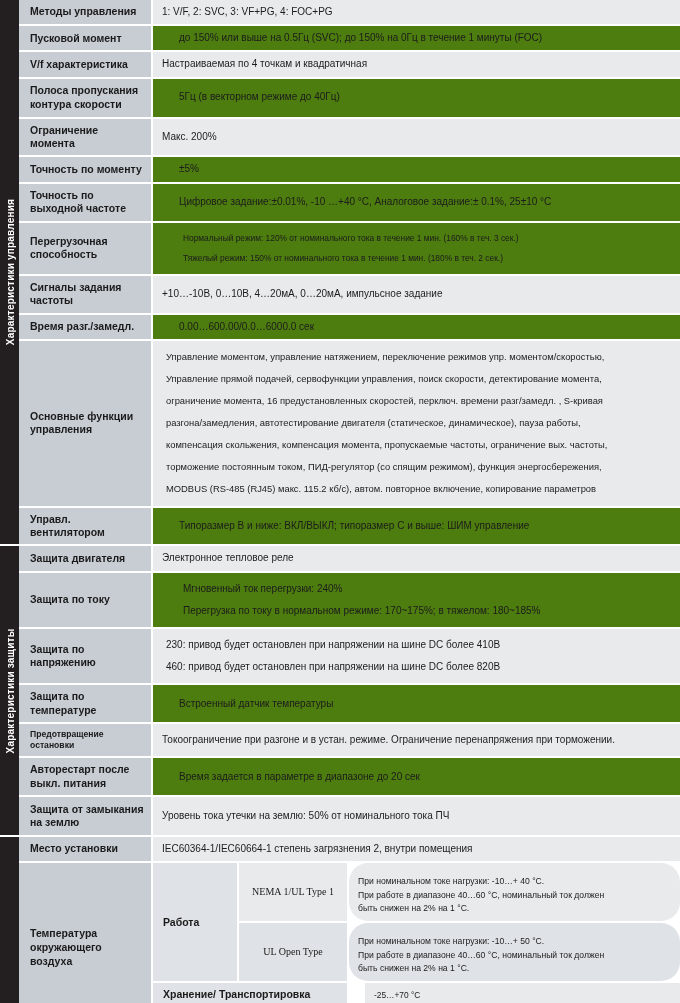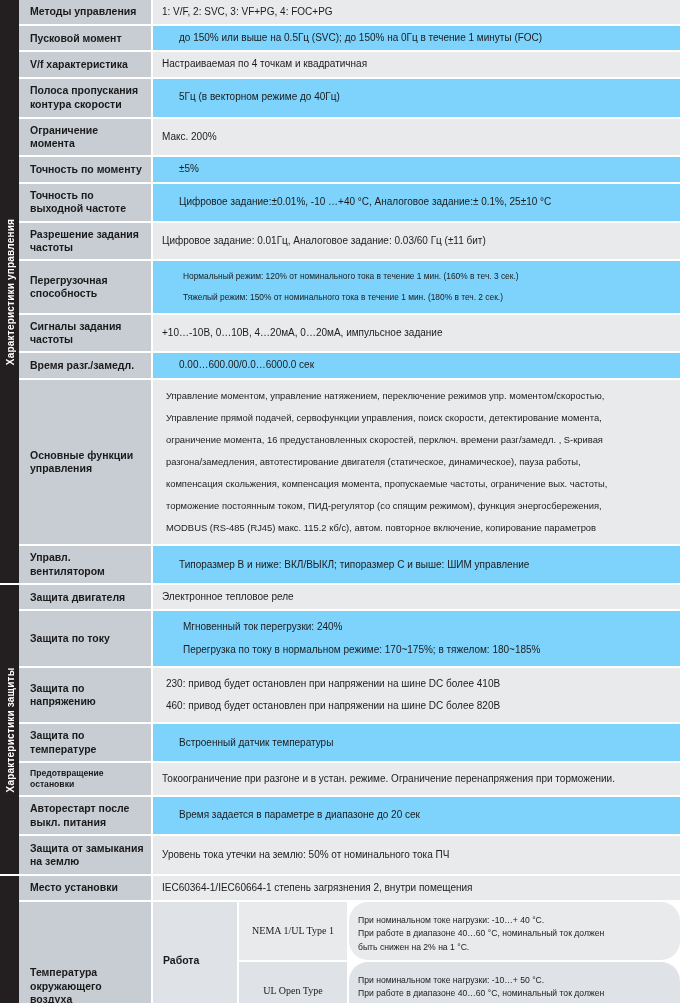--- a/index.html
+++ b/index.html
@@ -76,21 +76,21 @@
     min-width: 0;
     background: #e8eaec;
     color: #1c1c1c;
     font-size: 10px;
     padding: 5px 8px 5px 9px;
     display: flex;
     flex-direction: column;
     justify-content: center;
     line-height: 1.42;
   }
-  .c-value.alt { background: #7dd3fc; padding-left: 26px; }
+  .c-value.alt { background: #4d7c0f; padding-left: 26px; }
   .c-value.tiny { font-size: 8.4px; line-height: 1.5; }
   .c-value.dense { line-height: 1.5; font-size: 9.4px; }
   .c-value p { margin: 4px; }
 
   
   .c-sub {
     flex: 0 0 86px;
     width: 86px;
     background: #dfe2e6;
     color: #1a1a1a;
@@ -226,24 +226,20 @@
         <div class="c-label">Точность по моменту</div>
         <div class="c-value alt">±5%</div>
       </div>
 
 
       <div class="row" style="min-height:38px">
         <div class="c-label">Точность по выходной частоте</div>
         <div class="c-value alt">Цифровое задание:±0.01%, -10 …+40 °C, Аналоговое задание:± 0.1%, 25±10 °C</div>
       </div>
 
-      <div class="row" style="min-height:38px">
-        <div class="c-label">Разрешение задания частоты</div>
-        <div class="c-value">Цифровое задание: 0.01Гц, Аналоговое задание: 0.03/60 Гц (±11 бит)</div>
-      </div>
 
       <div class="row" style="min-height:38px">
         <div class="c-label">Перегрузочная способность</div>
         <div class="c-value alt tiny">
           <p>Нормальный режим: 120% от номинального тока в течение 1 мин. (160% в теч. 3 сек.)</p>
           <p>Тяжелый режим: 150% от номинального тока в течение 1 мин. (180% в теч. 2 сек.)</p>
         </div>
       </div>
 
       <div class="row">

